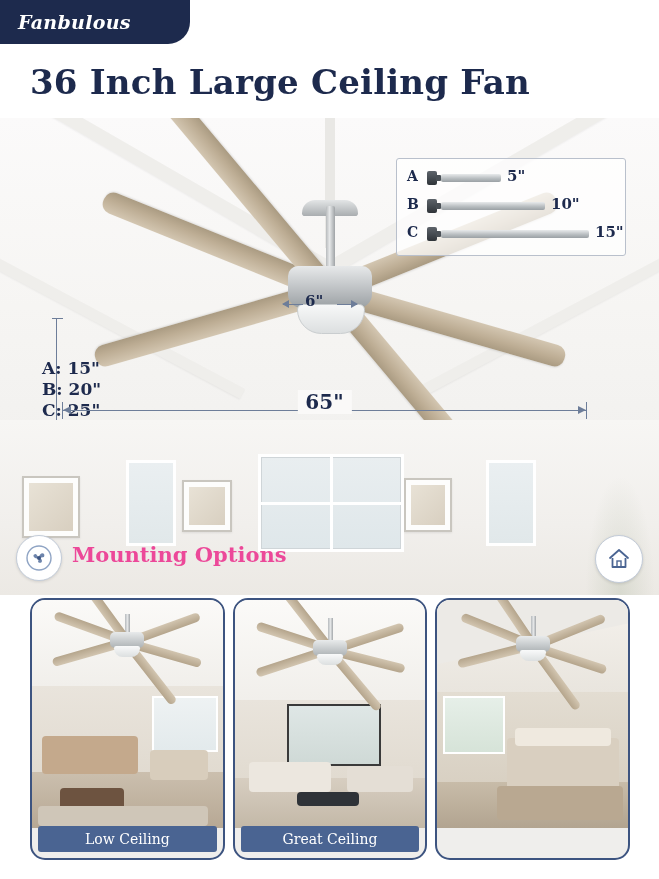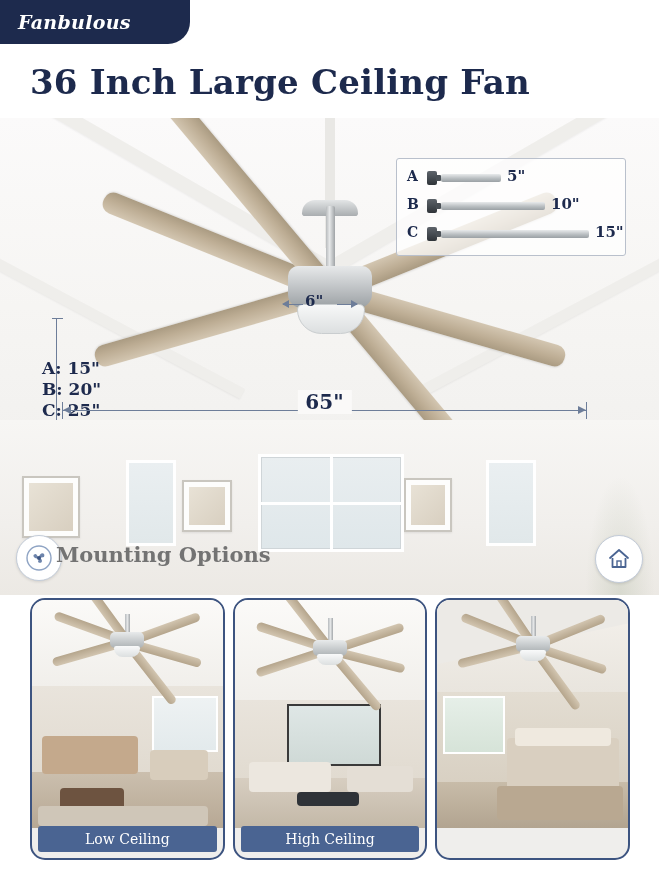--- a/index.html
+++ b/index.html
@@ -262,22 +262,22 @@
   .badge-circle {
     position:absolute; left: 16px; top: 2px; width: 44px; height: 44px;
     border-radius: 50%;
     background: #ffffff;
     border: 1px solid #c3ccd9;
     box-shadow: 0 1px 3px rgba(0,0,0,0.12);
     display:flex; align-items:center; justify-content:center;
   }
   .badge-circle svg { display:block; }
   .mount-label {
-    position:absolute; left: 56px; top: 9px;
-    font-family:"DejaVu Serif",serif; font-weight:bold; font-size: 21px; color:#737373;
+    position:absolute; left: 72px; top: 9px;
+    font-family:"DejaVu Serif",serif; font-weight:bold; font-size: 21px; color:#ec4899;
   }
   .room-label {
     position:absolute; right: 78px; top: 9px;
     font-family:"DejaVu Serif",serif; font-weight:bold; font-size: 21px; color:#1d2a4d;
     white-space: nowrap;
   }
   .home-badge {
     position:absolute; right: 16px; top: 2px; width: 46px; height: 46px;
     border-radius: 50%;
     background:#ffffff; border: 1px solid #c3ccd9;
@@ -506,21 +506,21 @@
         <div class="mini-blade" style="top:28px; transform:rotate(-162deg);"></div>
         <div class="mini-blade" style="top:28px; transform:rotate(-198deg);"></div>
         <div class="mini-blade" style="top:28px; transform:rotate(-128deg);"></div>
         <div class="mini-blade" style="top:28px; transform:rotate(-18deg);"></div>
         <div class="mini-blade" style="top:28px; transform:rotate(14deg);"></div>
         <div class="mini-blade" style="top:28px; transform:rotate(50deg);"></div>
         <div class="mini-motor" style="top:22px;"></div>
         <div class="mini-light" style="top:36px;"></div>
       </div>
     </div>
-    <div class="card-cap">High Ceiling</div>
+    <div class="card-cap">Great Ceiling</div>
   </div>
 
   <div class="card">
     <div class="card-photo">
       <div class="mini-ceiling" style="height:92px; background:linear-gradient(180deg,#f4f1ec,#e9e5de);"></div>
       <div class="slant"></div>
       <div class="mini-wall" style="top:92px; background:linear-gradient(180deg,#e3ddd2,#d3cabb);"></div>
       <div class="mini-floor" style="height:46px; background:linear-gradient(180deg,#c8bca9,#b2a490);"></div>
       <div class="mini-win" style="left:6px; top:96px; width:58px; height:54px; background:linear-gradient(180deg,#e6efe8,#d6e3d8);"></div>
       <div class="mini-sofa" style="left:70px; top:138px; width:112px; height:54px; background:#d9cfc0; border-radius:4px;"></div>

